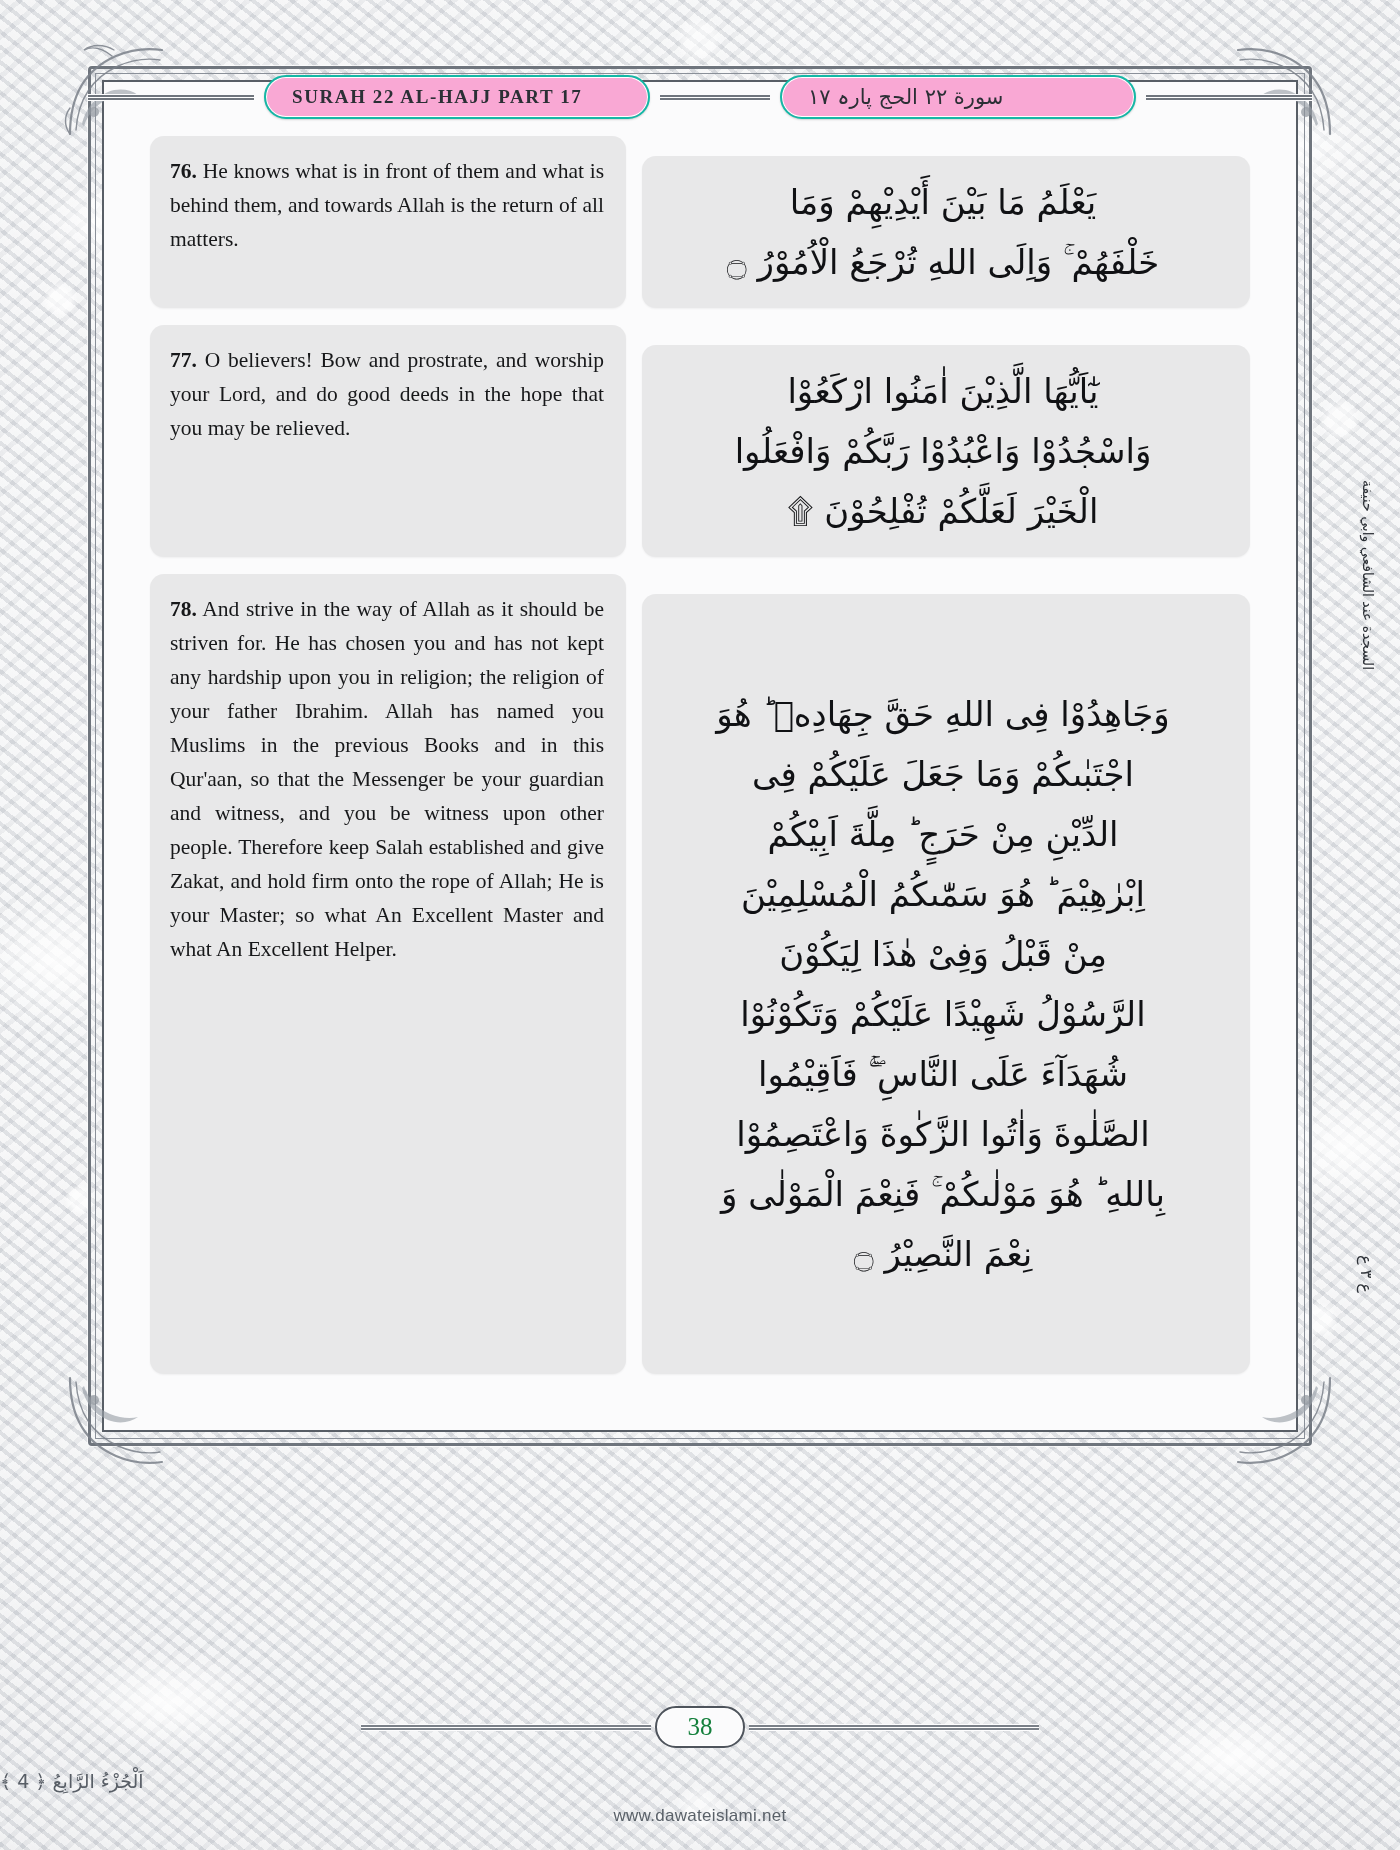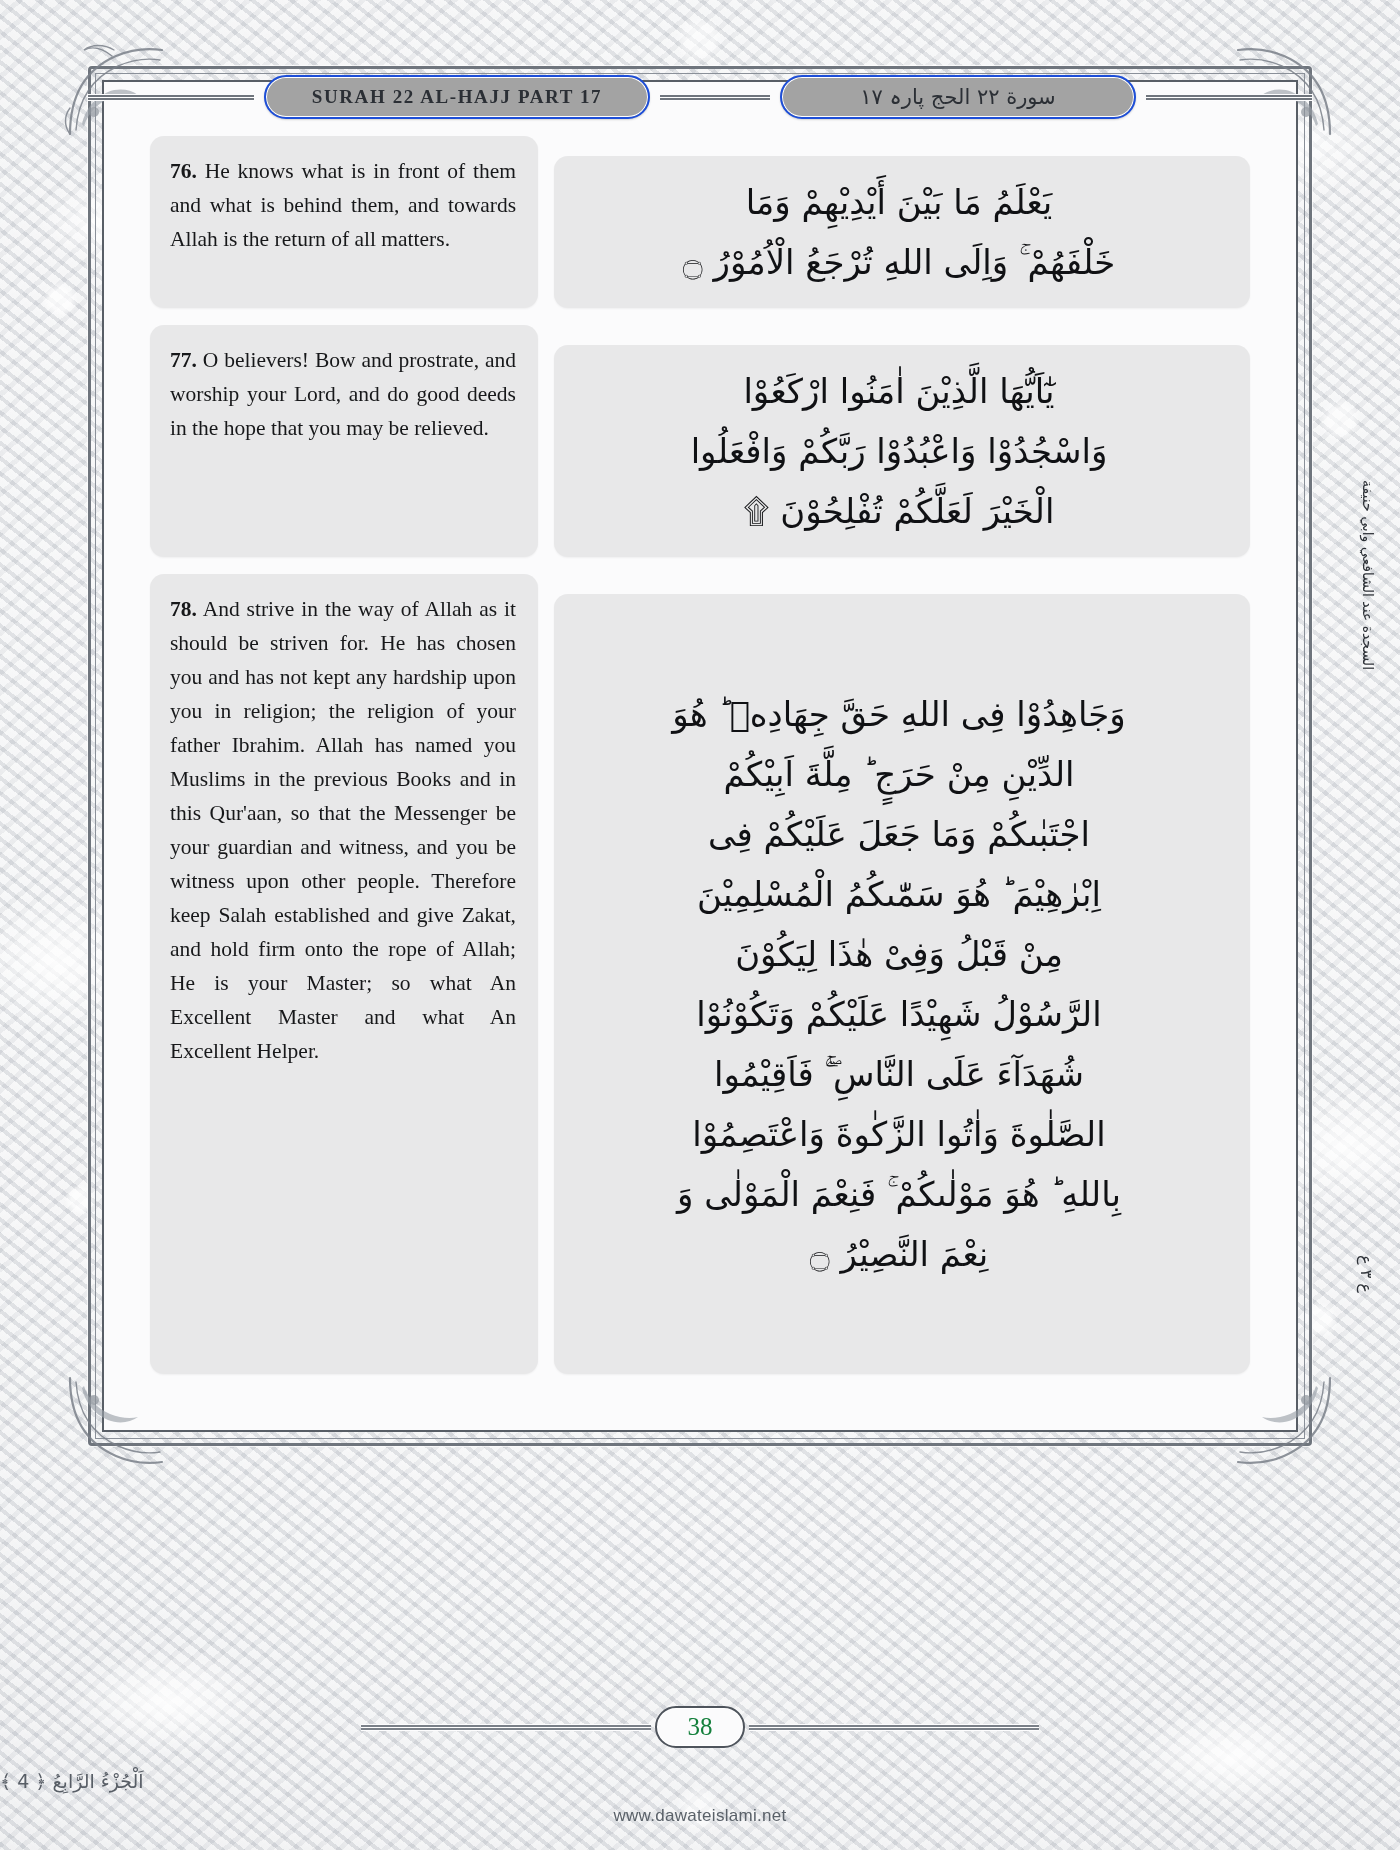--- a/index.html
+++ b/index.html
@@ -98,27 +98,26 @@
     top: 68px;
     width: 1224px;
     height: 58px;
     display: flex;
     align-items: center;
     justify-content: center;
     gap: 10px;
     z-index: 6;
   }
   .plaque {
-    background: #a3a3a3;
-    border: 2px solid #1d4ed8;
+    background: #f9a8d4;
+    border: 2px solid #14b8a6;
     border-radius: 28px;
     height: 40px;
     display: flex;
     align-items: center;
-    justify-content: center;
     padding: 0 26px;
     box-shadow: inset 0 0 0 1px #ffffff, 0 1px 2px rgba(0,0,0,0.16);
   }
   .plaque-left { min-width: 330px; }
   .plaque-right { min-width: 300px; }
   .plaque-title {
     font-family: "Liberation Serif", serif;
     font-size: 19px;
     letter-spacing: 1.6px;
     font-weight: 600;
@@ -154,21 +153,21 @@
     gap: 16px;
     margin-bottom: 17px;
     align-items: stretch;
   }
   .cell {
     background: #e8e8e9;
     border-radius: 14px;
     box-shadow: 0 1px 2px rgba(0,0,0,0.05);
   }
   .cell-en {
-    width: 388px;
+    width: 476px;
     padding: 18px 22px 18px 20px;
     box-sizing: border-box;
   }
   .cell-ar {
     width: 440px;
     flex: 1;
     padding: 16px 26px 16px 20px;
     box-sizing: border-box;
     display: flex;
     flex-direction: column;
@@ -353,22 +352,22 @@
       <div class="ar-line">الْخَيْرَ لَعَلَّكُمْ تُفْلِحُوْنَ ۩</div>
     </div>
   </div>
 
   <div class="verse-row" style="min-height:800px;">
     <div class="cell cell-en">
       <p class="en-text"><span class="vnum">78.</span> <span>And strive in the way of Allah as it should be striven for. He has chosen you and has not kept any hardship upon you in religion; the religion of your father Ibrahim. Allah has named you Muslims in the previous Books and in this Qur'aan, so that the Messenger be your guardian and witness, and you be witness upon other people. Therefore keep Salah established and give Zakat, and hold firm onto the rope of Allah; He is your Master; so what An Excellent Master and what An Excellent Helper.</span></p>
     </div>
     <div class="cell cell-ar">
       <div class="ar-line">وَجَاهِدُوْا فِى اللهِ حَقَّ جِهَادِهٖ ؕ هُوَ</div>
+      <div class="ar-line">اجْتَبٰىكُمْ وَمَا جَعَلَ عَلَيْكُمْ فِى</div>
       <div class="ar-line">الدِّيْنِ مِنْ حَرَجٍ ؕ مِلَّةَ اَبِيْكُمْ</div>
-      <div class="ar-line">اجْتَبٰىكُمْ وَمَا جَعَلَ عَلَيْكُمْ فِى</div>
       <div class="ar-line">اِبْرٰهِيْمَ ؕ هُوَ سَمّٰىكُمُ الْمُسْلِمِيْنَ</div>
       <div class="ar-line">مِنْ قَبْلُ وَفِىْ هٰذَا لِيَكُوْنَ</div>
       <div class="ar-line">الرَّسُوْلُ شَهِيْدًا عَلَيْكُمْ وَتَكُوْنُوْا</div>
       <div class="ar-line">شُهَدَآءَ عَلَى النَّاسِ ۚۖ فَاَقِيْمُوا</div>
       <div class="ar-line">الصَّلٰوةَ وَاٰتُوا الزَّكٰوةَ وَاعْتَصِمُوْا</div>
       <div class="ar-line">بِاللهِ ؕ هُوَ مَوْلٰىكُمْ ۚ فَنِعْمَ الْمَوْلٰى وَ</div>
       <div class="ar-line">نِعْمَ النَّصِيْرُ ۝</div>
     </div>
   </div>
 

